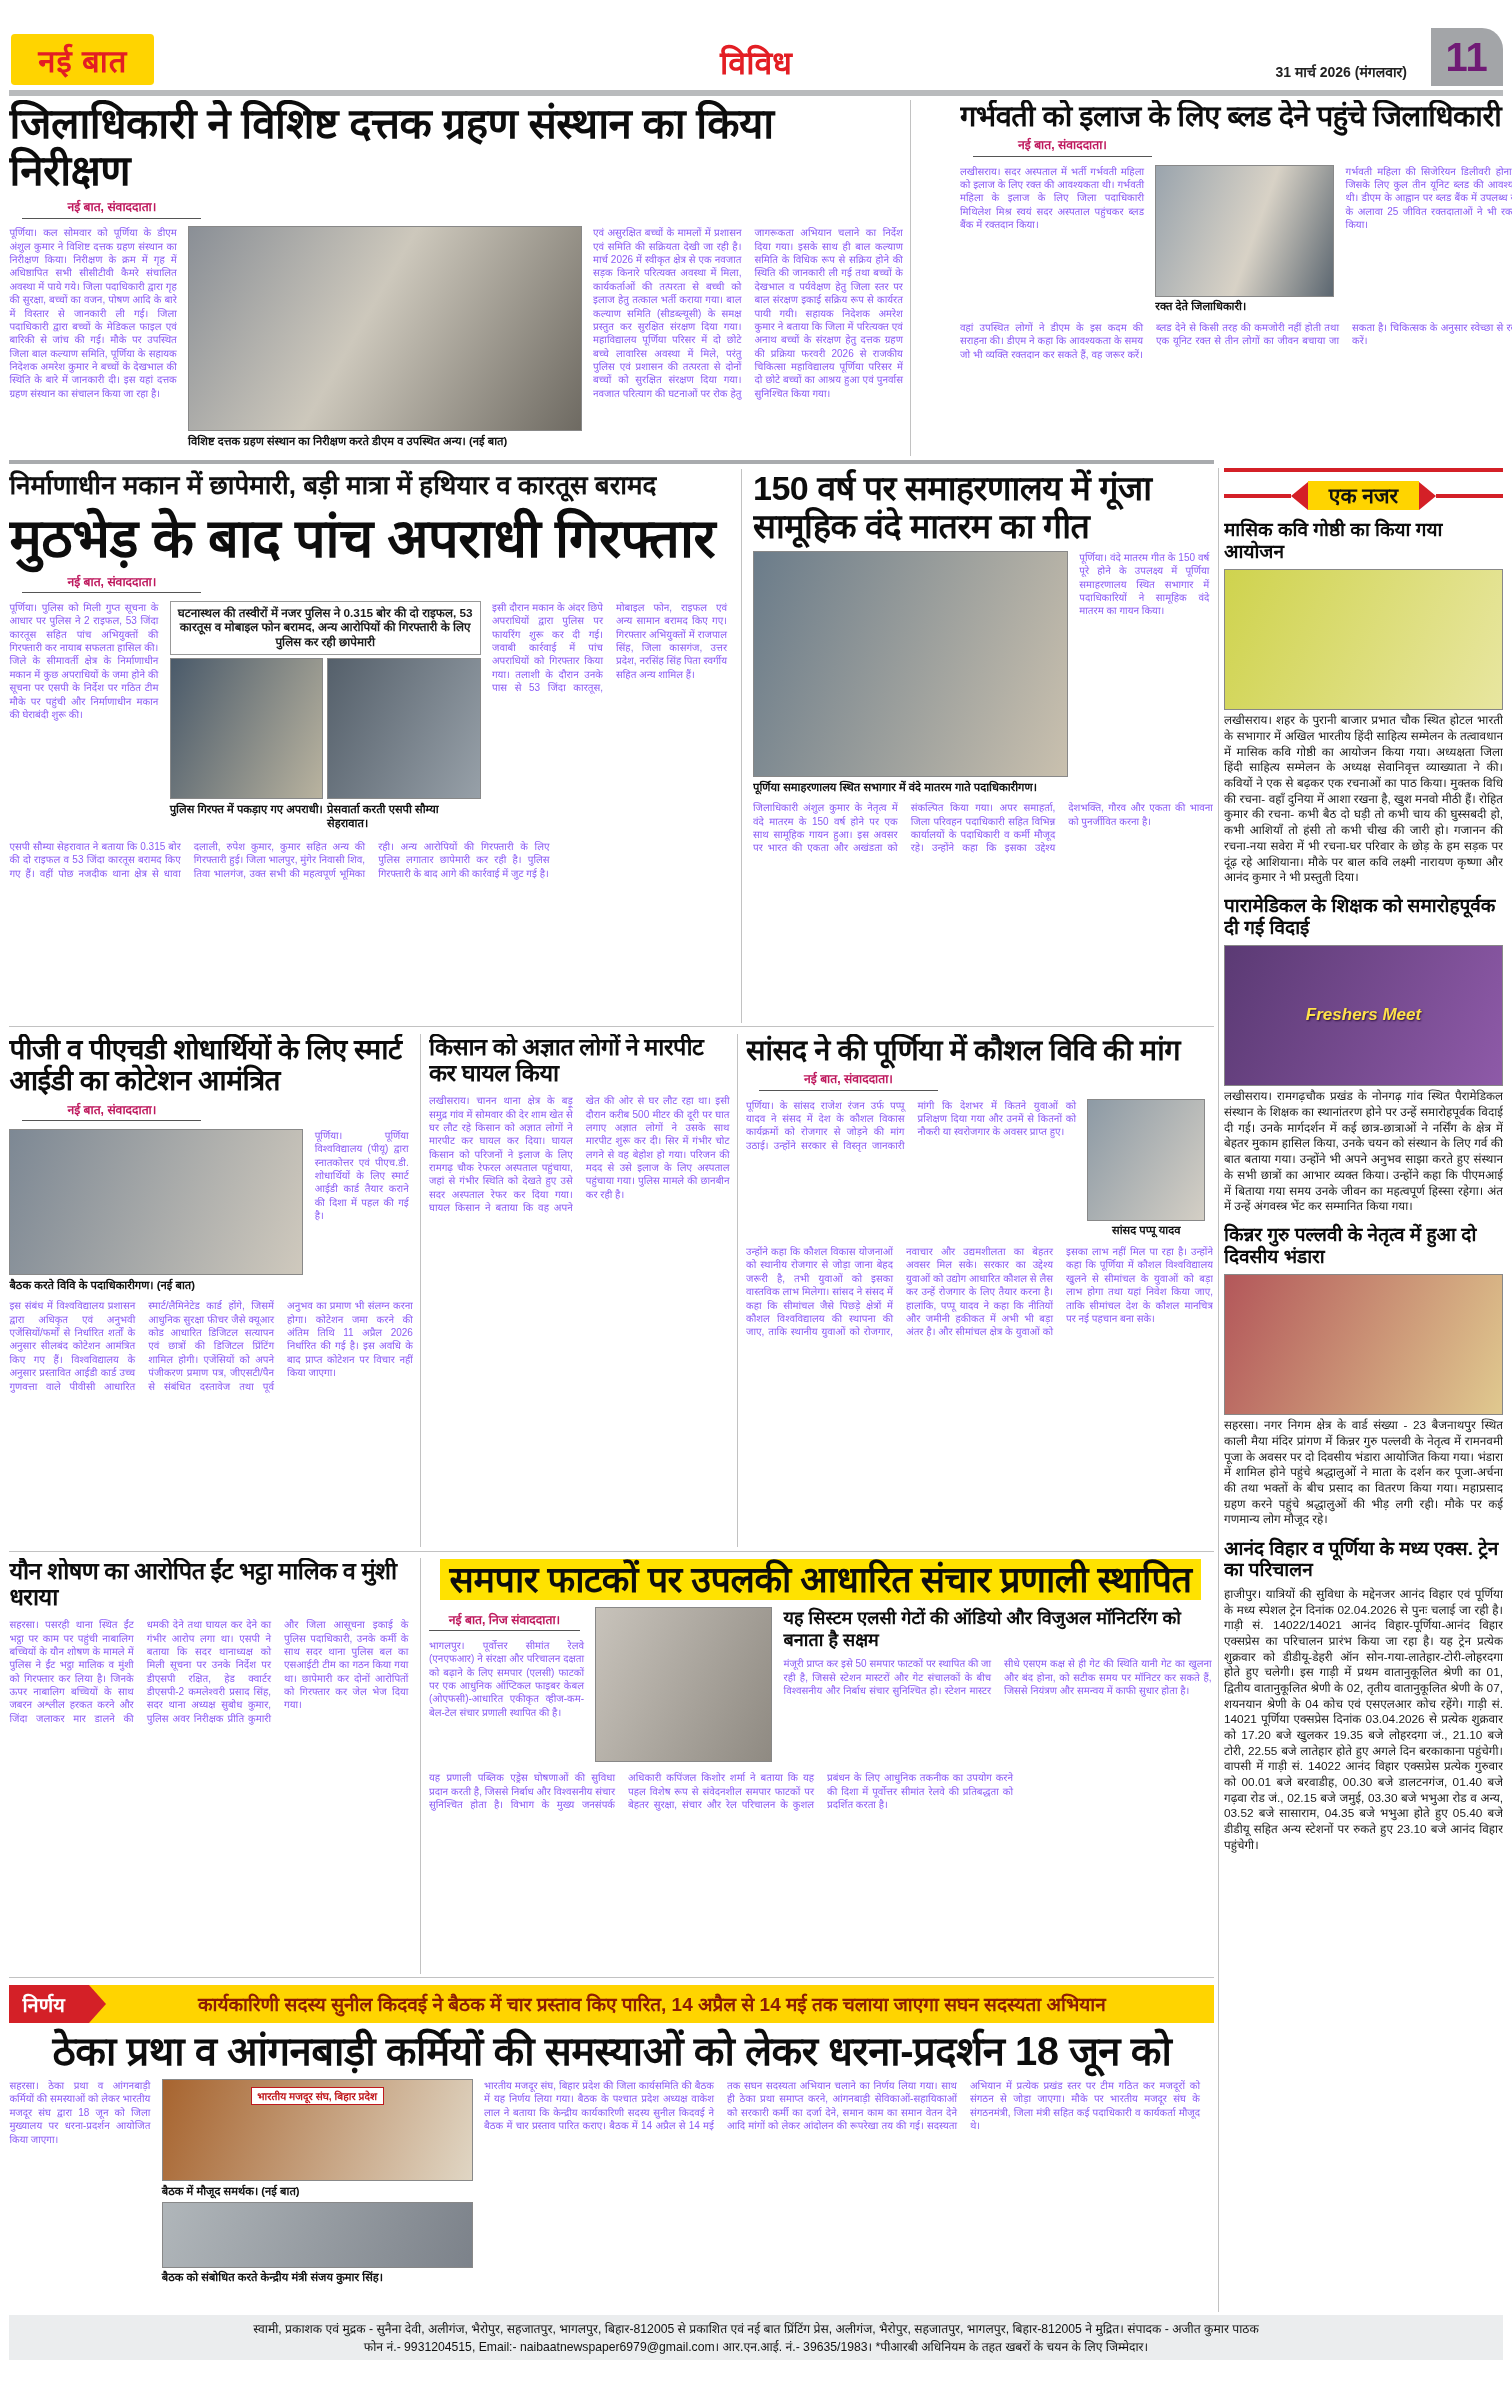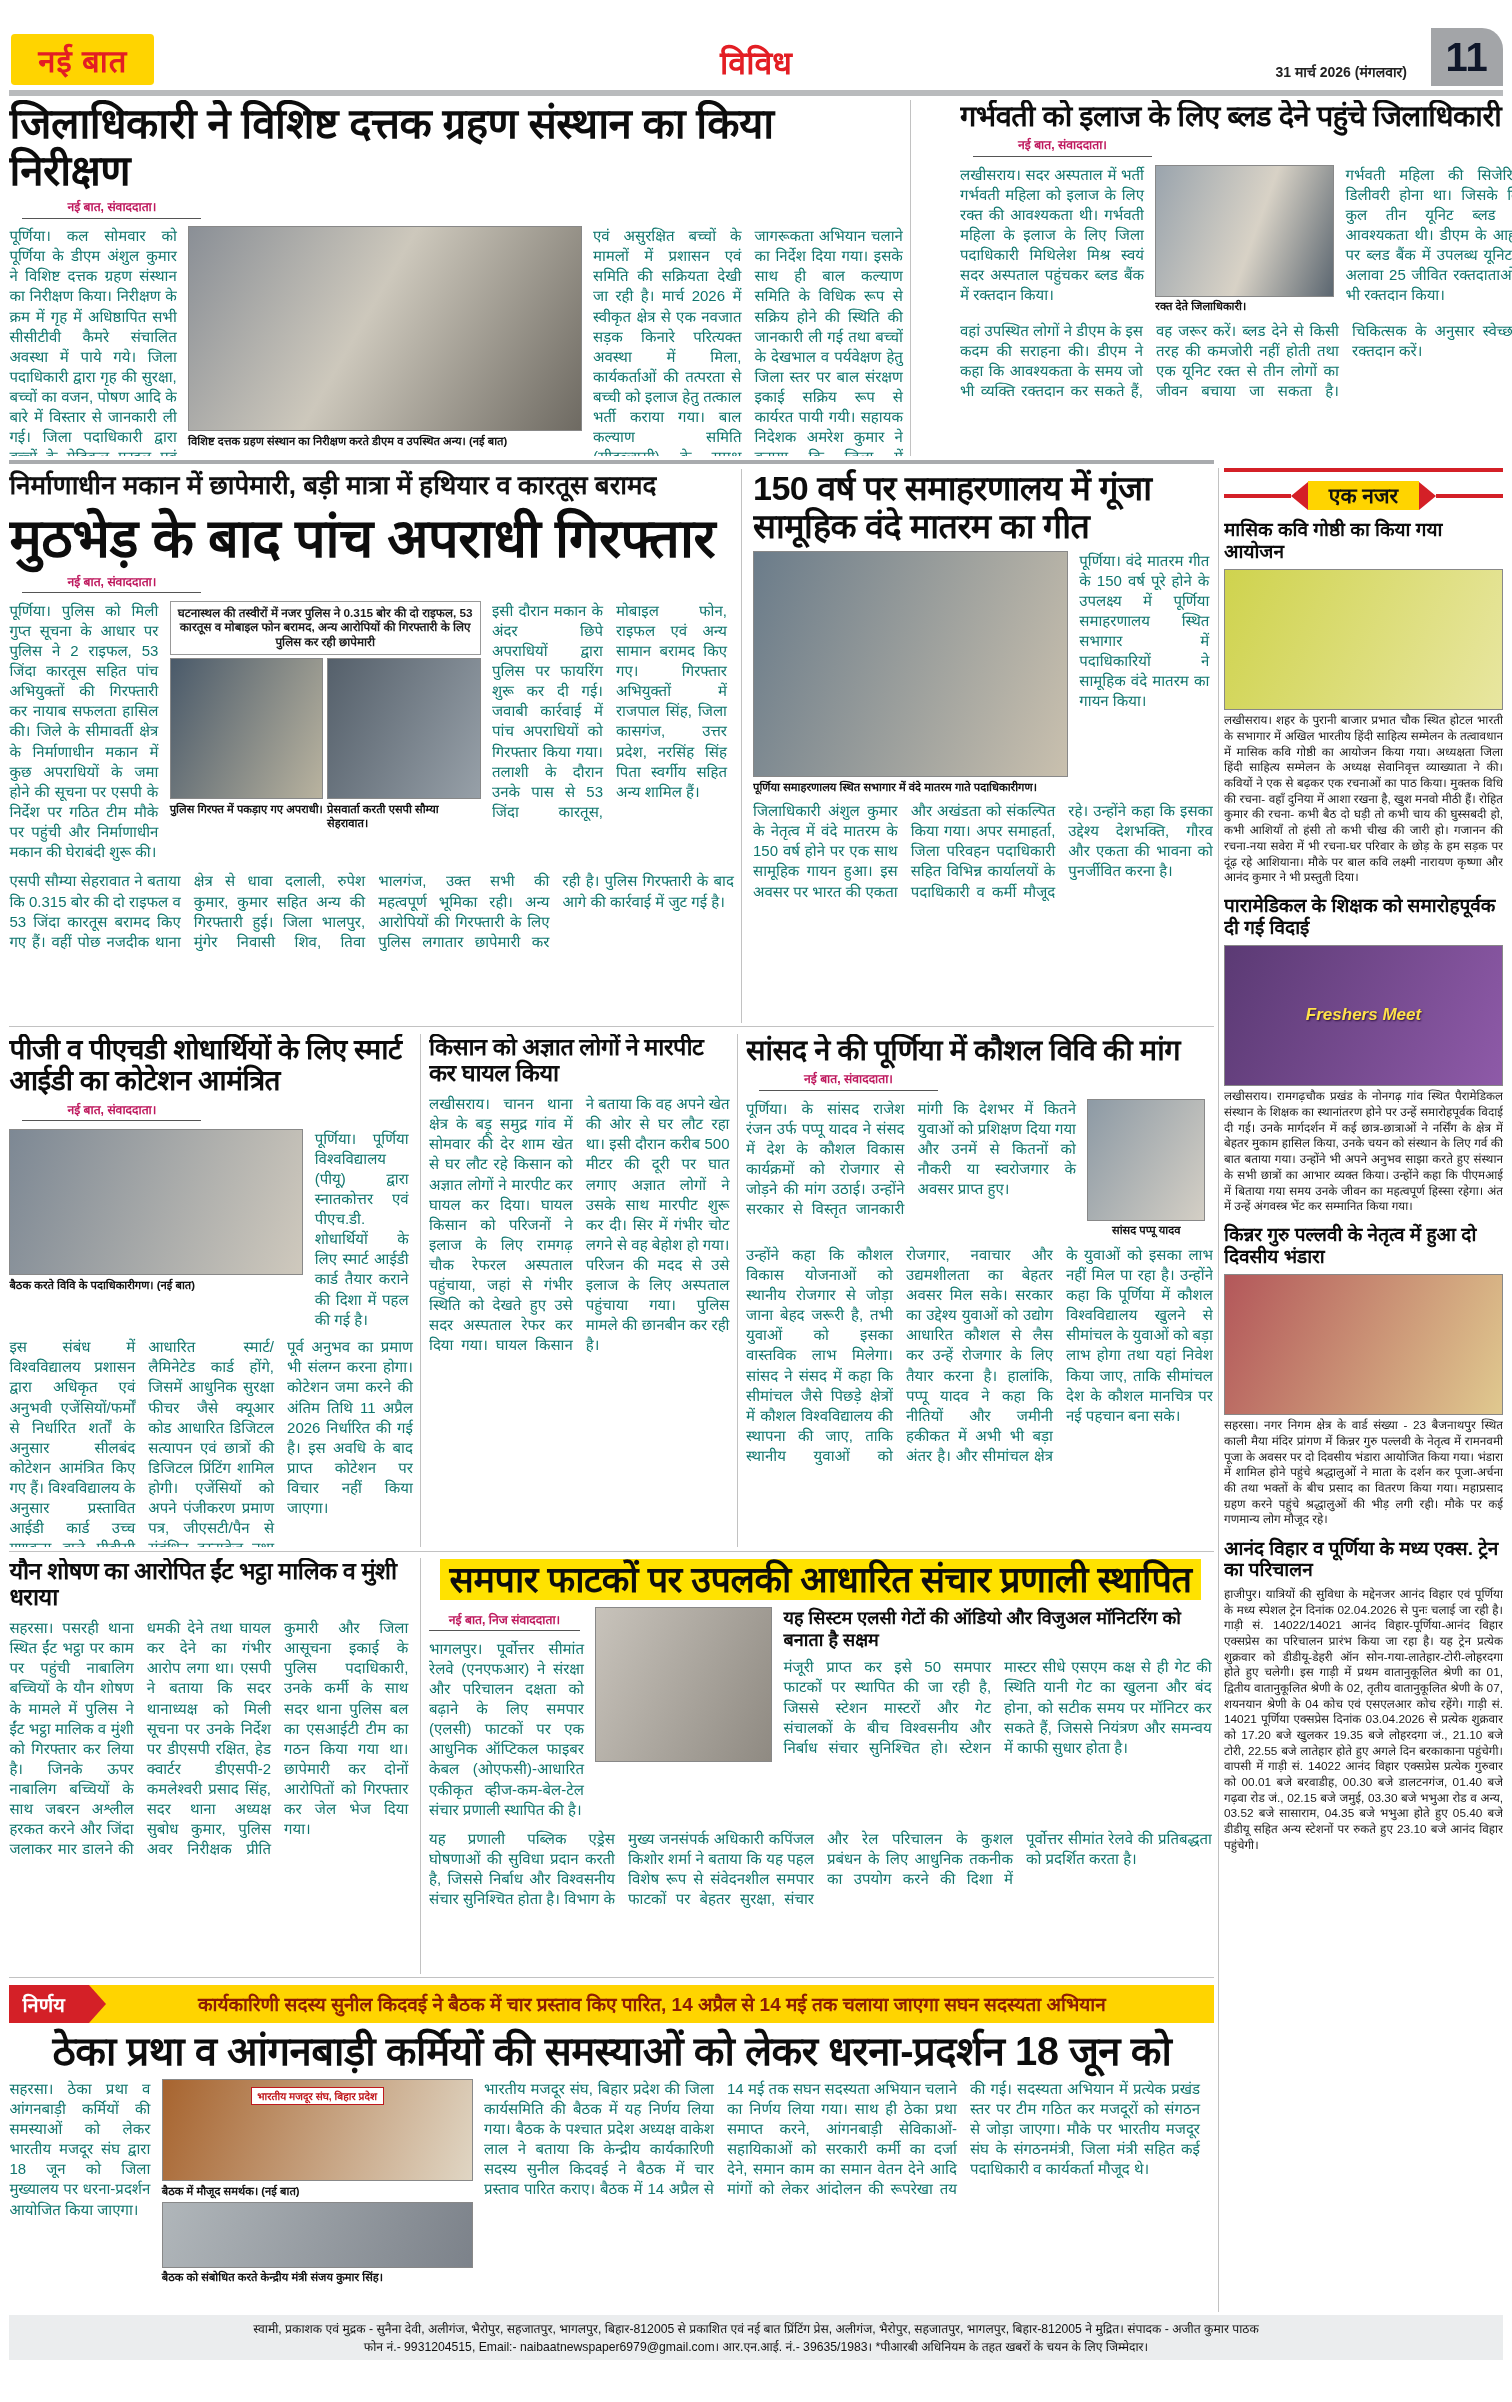--- a/index.html
+++ b/index.html
@@ -7,29 +7,29 @@
         font-family:"Liberation Sans","DejaVu Sans",sans-serif;color:#1a1a1a;}
   
   .paper-box{position:absolute;left:11.3px;top:34px;width:143px;height:51px;background:#ffd400;
              display:flex;align-items:center;justify-content:center;border-radius:3.8px;}
   .paper-box span{color:#e31e24;font-size:31px;font-weight:800;letter-spacing:0.9px;}
   .section-title{position:absolute;left:0;right:0;top:40px;text-align:center;
                  color:#e31e24;font-size:32px;font-weight:800;}
   .issue-date{position:absolute;right:105px;top:62px;font-size:14px;font-weight:600;color:#222;}
   .page-num{position:absolute;right:9.4px;top:28px;width:72px;height:58px;background:#a3a5a8;
             border-top-right-radius:21px;display:flex;align-items:center;justify-content:center;
-            color:#0f172a;font-size:40px;font-weight:800;margin-left:44px;}
+            color:#701a75;font-size:40px;font-weight:800;margin-left:44px;}
   .mast-rule{position:absolute;left:9.4px;right:9.4px;top:90px;height:5.6px;background:#b9bbbd;}
   
   .art{position:absolute;overflow:hidden;}
   .hl{font-weight:800;color:#0d0d0d;line-height:1.12;margin:0 0 3.8px 0;letter-spacing:-0.5px;}
   .kicker{font-weight:800;color:#111;line-height:1.15;margin:1.9px 0 7.5px 0;}
   .byline{font-size:12.2px;font-weight:700;color:#be185d;text-align:center;width:179px;
           border-bottom:0.9px solid #555;padding-bottom:2.8px;margin:3.8px 0 7.5px 13px;}
-  .body{font-size:15px;line-height:1.34;text-align:justify;color:#0f766e;}
+  .body{font-size:10px;line-height:1.34;text-align:justify;color:#8b5cf6;}
   .cols2{column-count:2;column-gap:13px;}
   .cols3{column-count:3;column-gap:13px;}
   .cols4{column-count:4;column-gap:13px;}
   .flexrow{display:flex;gap:11.3px;}
   .fig{margin:0;padding:0;}
   .figimg{width:100%;border:0.9px solid #888;box-sizing:border-box;}
   .figcap{font-size:11.3px;font-weight:700;color:#111;padding-top:2.8px;line-height:1.25;}
   .vline{position:absolute;width:0.9px;background:#c2c2c2;}
   .hline{position:absolute;height:0.9px;background:#c2c2c2;}
   .thickline{position:absolute;height:3.8px;background:#a9abae;}

